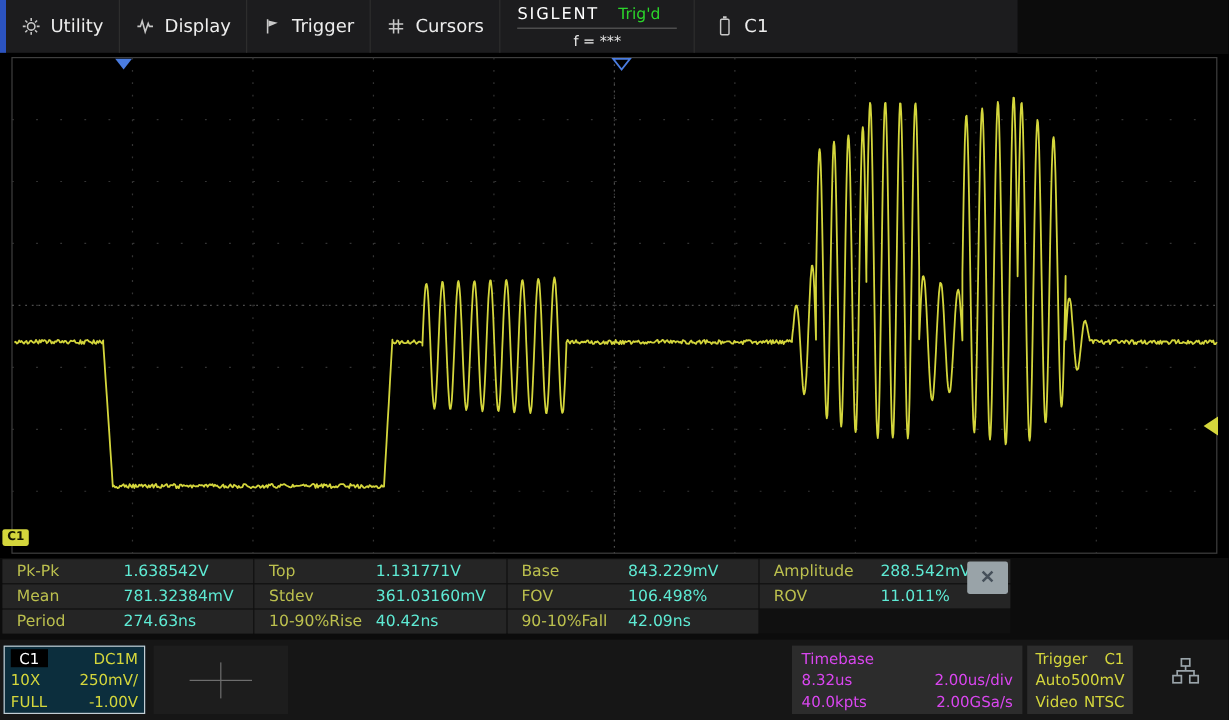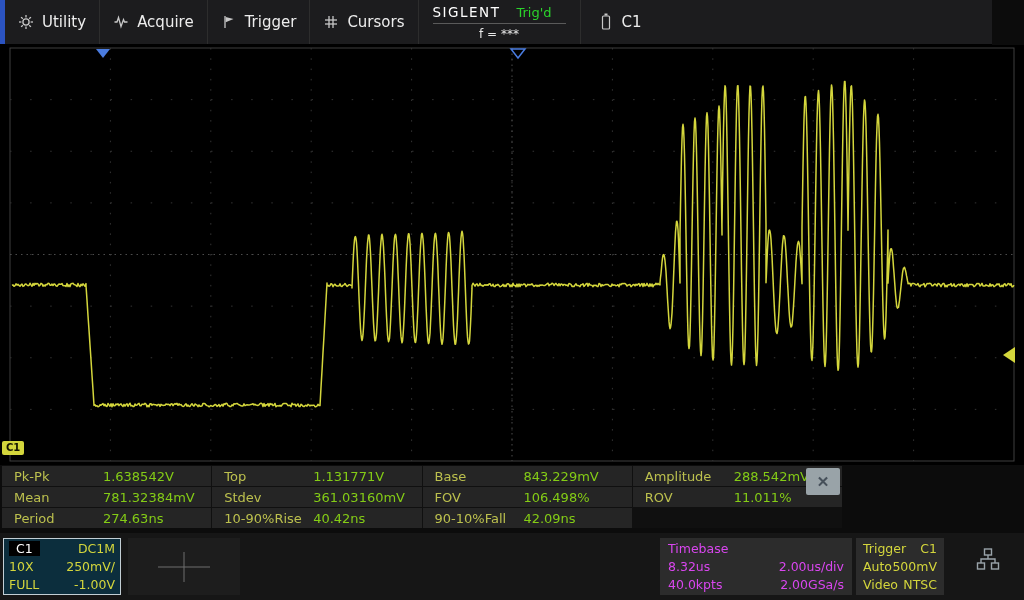--- a/index.html
+++ b/index.html
@@ -1,40 +1,40 @@
 <!DOCTYPE html>
 <html><head>
 <meta charset="utf-8">
 <style>
   *{box-sizing:border-box;margin:0;padding:0}
   html,body{width:1024px;height:600px;background:#000;font-family:"DejaVu Sans","Liberation Sans",sans-serif;overflow:hidden}
   .scope{position:relative;width:1024px;height:600px;background:#0c0c0c}
 
   
-  .menubar{position:absolute;top:0;left:0;width:992px;height:45px;background:#1c1c1e;display:flex;align-items:stretch;border-bottom:1px solid #000}
+  .menubar{position:absolute;top:0;left:0;width:848px;height:45px;background:#1c1c1e;display:flex;align-items:stretch;border-bottom:1px solid #000}
   .edge-accent{flex:0 0 5px;background:#2b53c0}
   .menu-item{display:flex;align-items:center;gap:8px;padding:0 13px;border-right:1px solid #2d2d2d;color:#ededed;font-size:15px;cursor:default;white-space:nowrap}
   .menu-item svg{flex:0 0 auto}
   .logo-cell{display:flex;flex-direction:column;justify-content:center;padding:4px 14px;border-right:1px solid #2d2d2d;min-width:162px}
   .logo-row{display:flex;align-items:baseline;gap:16px;border-bottom:1px solid #5a5a5a;padding-bottom:3px}
   .brand{color:#fff;font-weight:normal;font-size:13.5px;letter-spacing:1.5px}
   .trigd{color:#2bd42b;font-size:13px}
   .freq-row{color:#e8e8e8;font-size:12px;text-align:center;padding-top:3px}
   .chan-cell{display:flex;align-items:center;gap:9px;padding:0 18px;color:#ededed;font-size:15px}
 
   
   .plot{position:absolute;top:45px;left:0;width:1024px;height:420px;background:#000}
   .plot svg{position:absolute;left:0;top:0}
   .c1-tag{position:absolute;left:2px;top:396px;background:#d4d63c;color:#151500;font-size:10px;font-weight:bold;padding:1px 4px;border-radius:2px;line-height:1.2}
 
   
   .meas-panel{position:absolute;top:466px;left:2px;width:840px;height:62px;background:#101010;display:grid;grid-template-columns:repeat(4,1fr);grid-auto-rows:20px;grid-gap:1px}
   .meas-cell{background:#252525;display:flex;align-items:center;padding:0 12px;font-size:13px;overflow:hidden;white-space:nowrap}
   .ml{flex:0 0 48%;color:#bcc04e}
-  .mv{color:#84cc16}
+  .mv{color:#5eead4}
   .meas-close{position:absolute;top:2px;right:2px;width:34px;height:27px;background:#99a3a8;border:none;border-radius:2px;color:#46505a;font-size:15px;font-weight:bold;line-height:1;cursor:pointer;display:flex;align-items:center;justify-content:center}
 
   
   .bottombar{position:absolute;top:533px;left:0;width:1024px;height:67px;background:#161616}
   .chan-box{position:absolute;left:3px;top:5px;width:118px;height:57px;background:#0c2e3d;border:1px solid #c2ced4;font-size:12.5px;color:#d4d63c;display:flex;flex-direction:column;justify-content:space-between;padding:2px 5px;cursor:pointer}
   .cb-row{display:flex;justify-content:space-between;align-items:center}
   .cb-chip{background:#000;color:#fff;padding:0 7px;font-size:12.5px}
   .cross-tile{position:absolute;left:128px;top:5px;width:112px;height:57px;background:#1d1d1d;cursor:pointer}
   .cross-tile::before{content:"";position:absolute;left:50%;top:50%;width:52px;height:1px;background:#6e6e6e;transform:translate(-50%,-50%)}
   .cross-tile::after{content:"";position:absolute;left:50%;top:50%;width:1px;height:30px;background:#6e6e6e;transform:translate(-50%,-50%)}
@@ -66,21 +66,21 @@
           </g>
         </svg>
       <span>Utility</span>
     </div>
 
 
     <div class="menu-item">
       <svg width="16" height="16" viewBox="0 0 16 16" fill="none" stroke="#c8c8c8" stroke-width="1.3">
           <path d="M1.5,8 H4 L5.5,3.5 L8,12.5 L10.5,5.5 L11.5,8 H14.5"></path>
         </svg>
-      <span>Acquire</span>
+      <span>Display</span>
     </div>
 
     <div class="menu-item">
       <svg width="16" height="16" viewBox="0 0 16 16">
           <line x1="4" y1="2" x2="4" y2="14" stroke="#c8c8c8" stroke-width="1.3"></line>
           <path d="M4.7,3 L12.5,4.9 L4.7,8.3 Z" fill="#c8c8c8"></path>
         </svg>
       <span>Trigger</span>
     </div>
 

